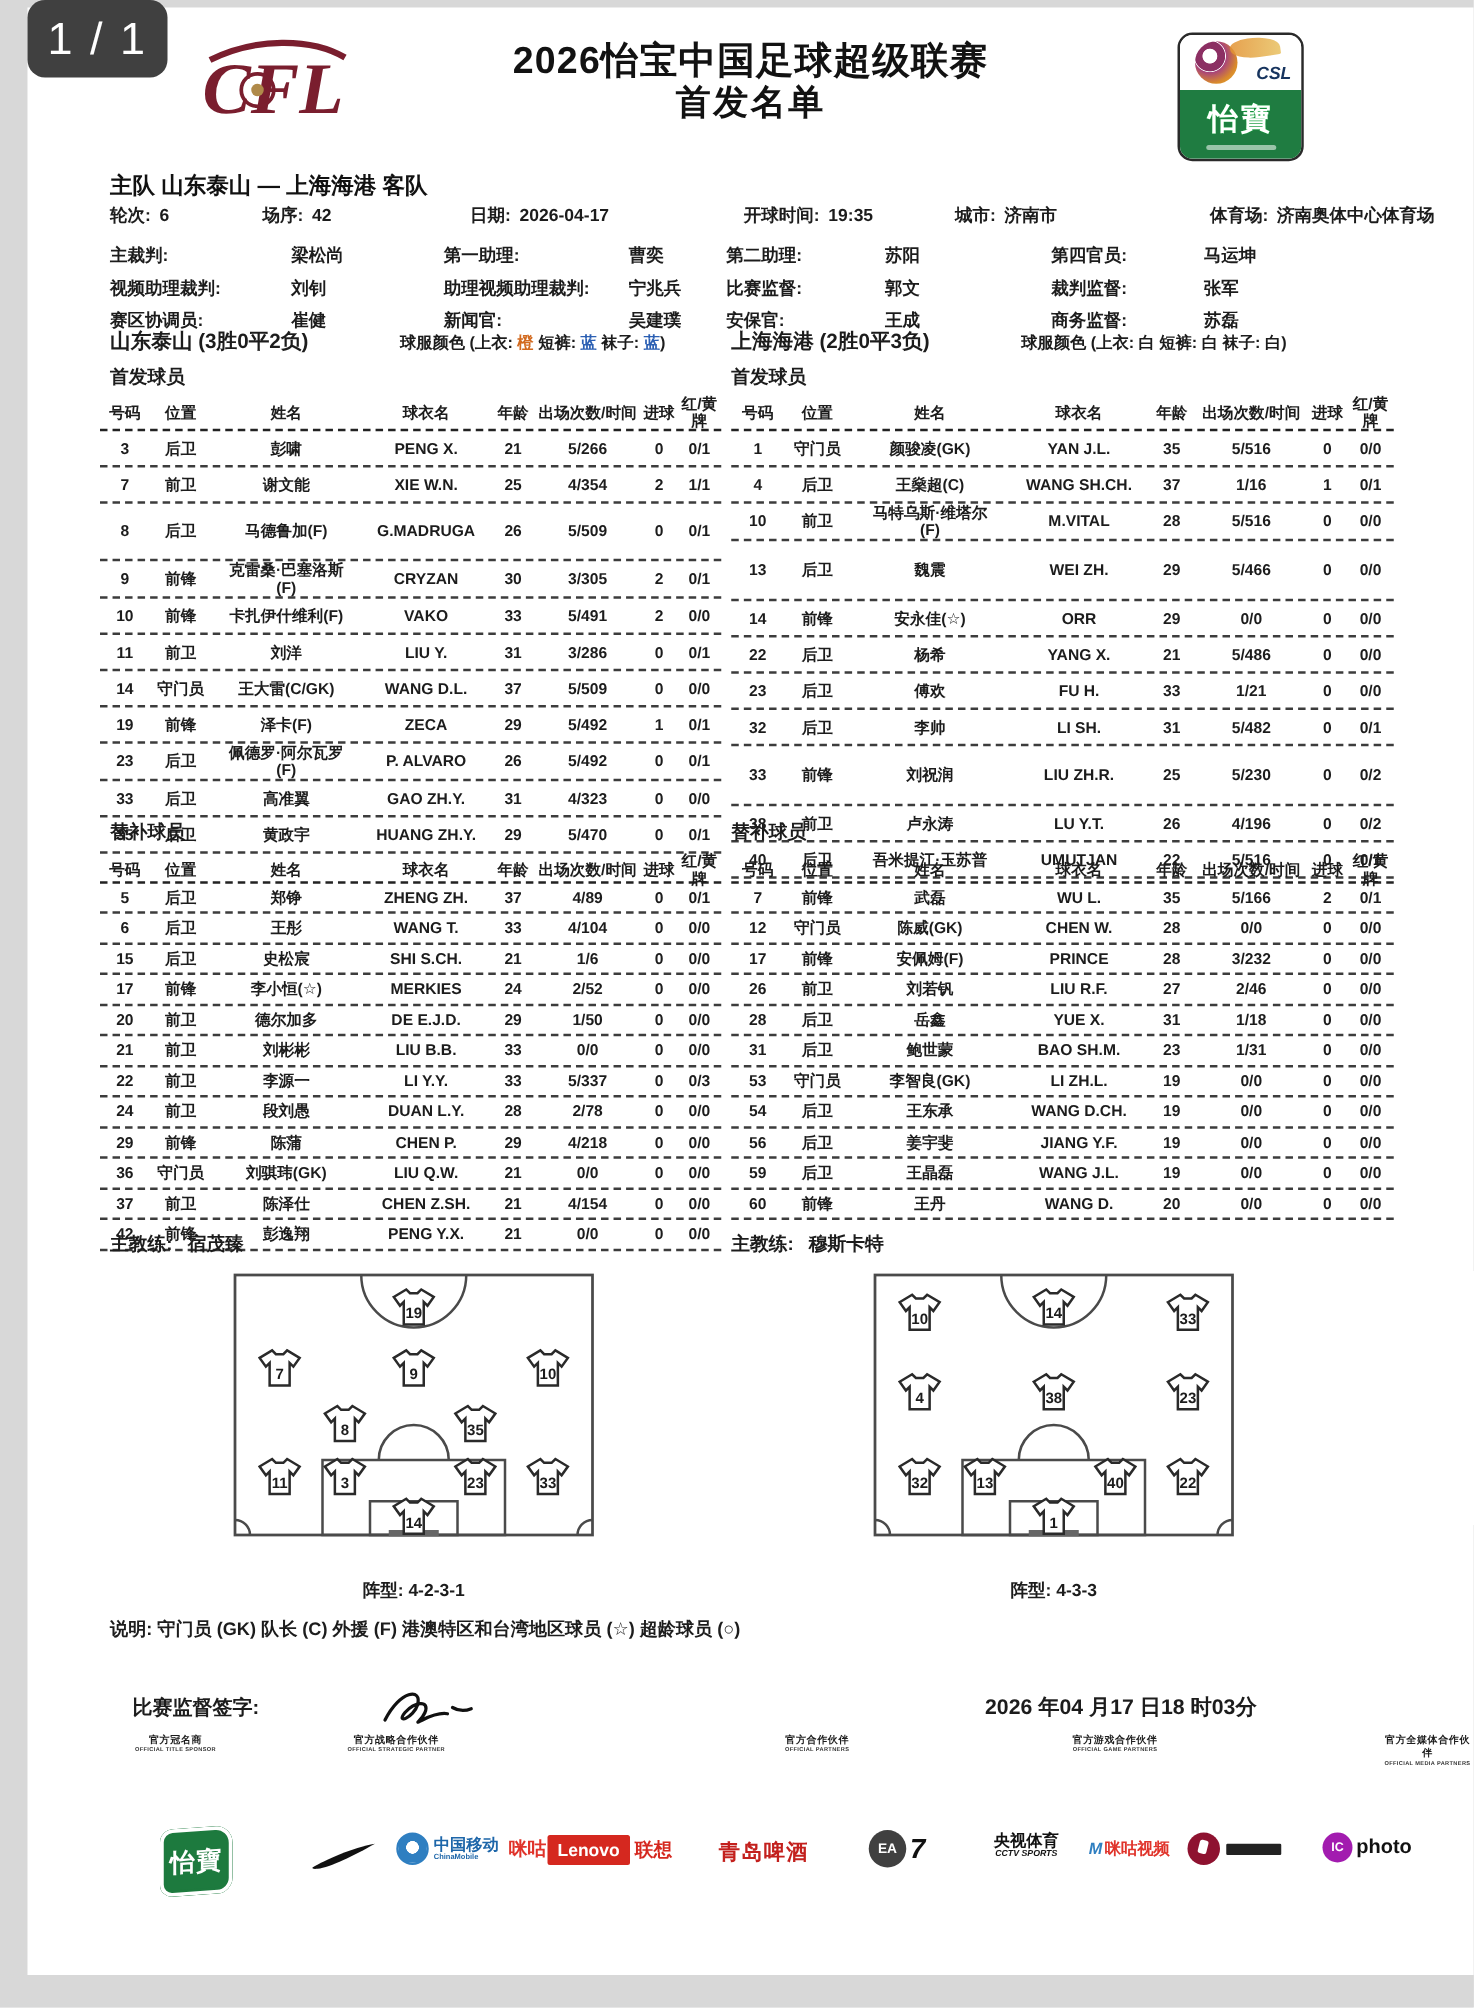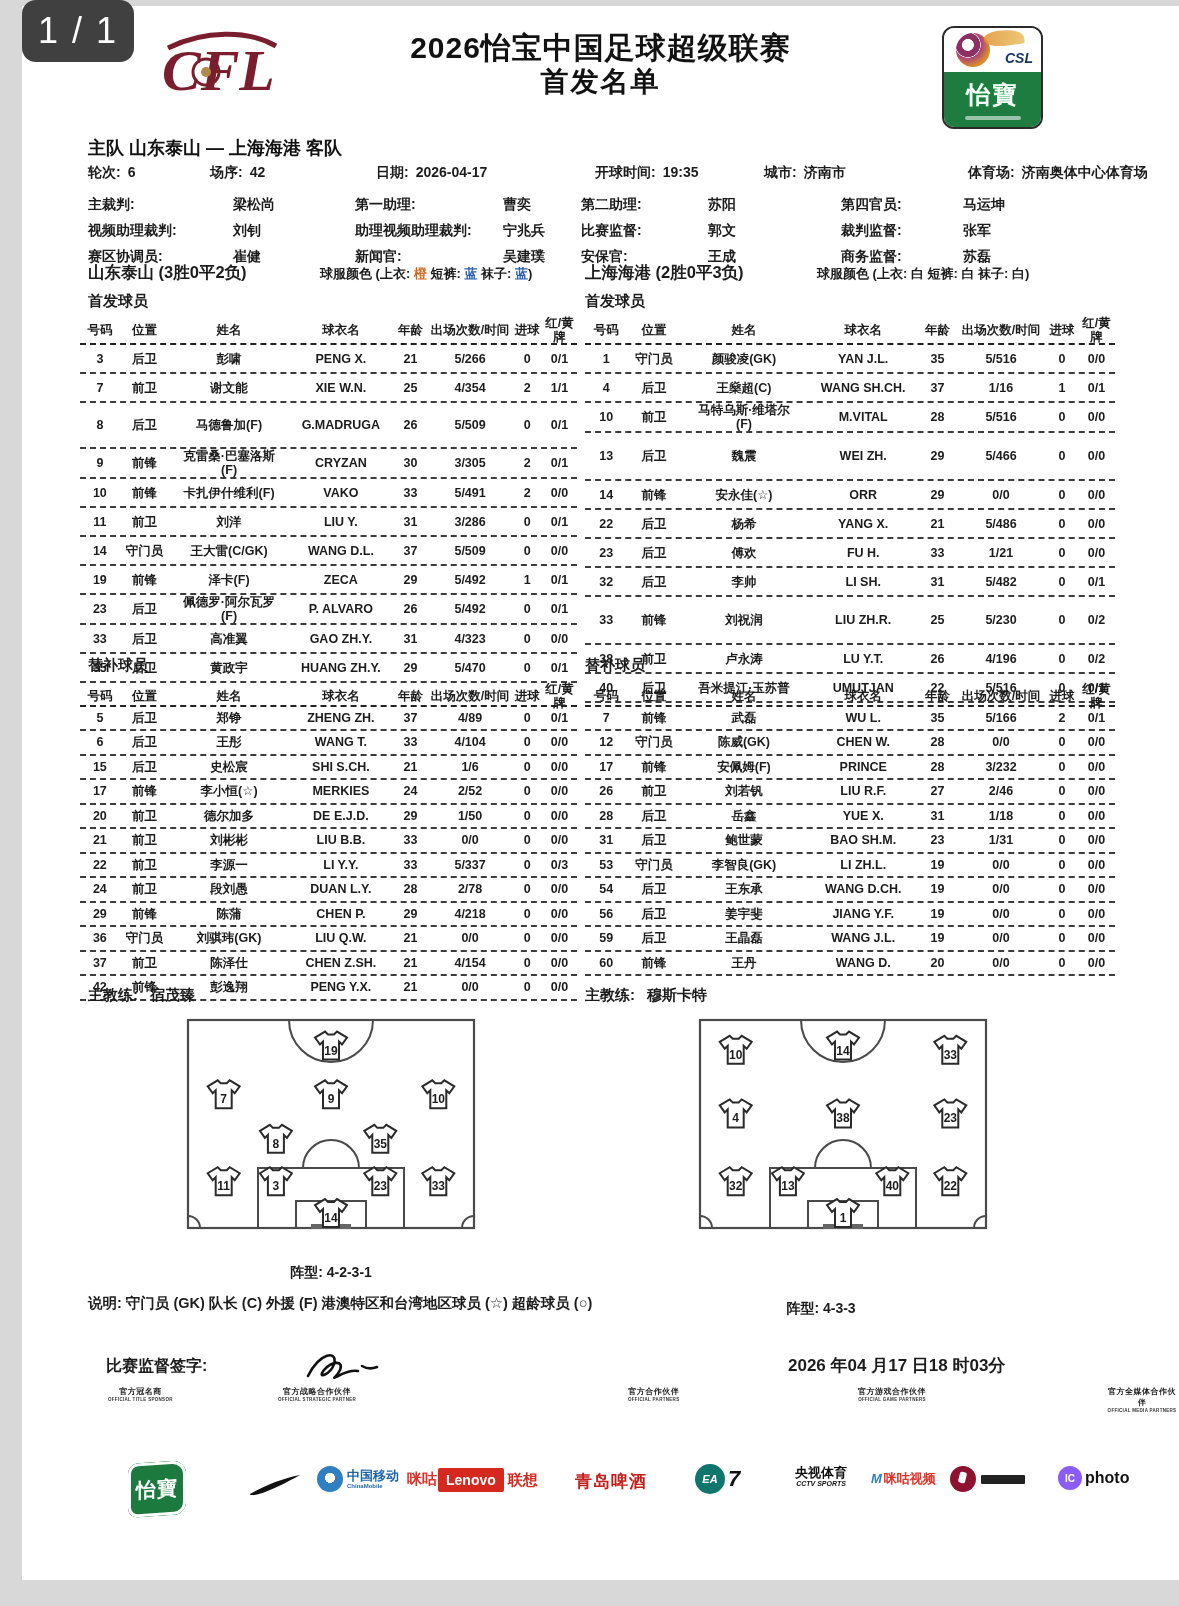--- a/index.html
+++ b/index.html
@@ -79,31 +79,31 @@
     transform:skewY(-4deg);display:flex;align-items:center;justify-content:center;
     color:#fff;font-size:20px;letter-spacing:1px;box-shadow:inset 0 0 0 3px #fff,inset 0 0 0 5px #1d7a3e;}
   .cm-icon{width:22px;height:22px;border-radius:50%;background:
     radial-gradient(circle at 50% 45%, #fff 30%, #2f7fc1 32%);border:2px solid #2f7fc1;margin-right:4px;}
   .cm-txt{color:#1d66a9;font-size:13px;line-height:1.05;}
   .cm-en{font-size:6px;color:#1d66a9;}
   .migu-txt{color:#e0332a;font-size:15px;margin-left:8px;}
   .lenovo-box{background:#d5281f;color:#fff;font-size:14px;font-weight:700;padding:4px 8px;border-radius:2px;}
   .lenovo-cn{color:#d5281f;font-size:15px;margin-left:4px;}
   .tsingtao{color:#c3201d;font-size:17px;letter-spacing:1px;}
-  .ea-circle{width:30px;height:30px;border-radius:50%;background:#0f766e;color:#fff;font-size:11px;font-style:italic;
+  .ea-circle{width:30px;height:30px;border-radius:50%;background:#404040;color:#fff;font-size:11px;
     display:flex;align-items:center;justify-content:center;}
   .ea-seven{font-size:22px;color:#111;margin-left:3px;font-style:italic;}
   .cctv{color:#111;font-size:13px;line-height:1.1;text-align:center;}
   .cctv .en{font-size:7px;font-style:italic;}
   .miguv{color:#e0332a;font-size:13px;}
   .miguv .m{color:#2f7fc1;font-style:italic;margin-right:2px;}
   .redc{width:26px;height:26px;border-radius:50%;background:#8e1230;position:relative;}
   .redc:after{content:"";position:absolute;left:9px;top:6px;width:7px;height:11px;background:#fff;border-radius:2px;transform:rotate(14deg);}
   .redc-bar{width:44px;height:9px;background:#222;margin-left:5px;border-radius:1px;}
-  .ic-circle{width:24px;height:24px;border-radius:50%;background:#8b5cf6;color:#fff;font-size:10px;
+  .ic-circle{width:24px;height:24px;border-radius:50%;background:#a21caf;color:#fff;font-size:10px;
     display:flex;align-items:center;justify-content:center;}
   .ic-txt{color:#111;font-size:16px;margin-left:3px;}
   .bottom-strip{position:absolute;left:0;top:1580px;width:1179px;height:26px;background:#d8d8d8;}
 </style>
 </head>
 <body>
 
 <div class="page">
 
   <svg class="cfl-logo" viewBox="0 0 130 86">
@@ -796,21 +796,21 @@
           <text x="0" y="9" text-anchor="middle" font-size="12" font-weight="bold" fill="#1c1c1c">22</text>
         </g>
         <g transform="translate(145,195.04000000000002)">
           <path d="M -16 -8 L -6 -14 L -3 -11 L 3 -11 L 6 -14 L 16 -8 L 11 -1 L 8 -4 L 8 14 L -8 14 L -8 -4 L -11 -1 Z" fill="#fff" stroke="#2a2a2a" stroke-width="2"></path>
           <text x="0" y="9" text-anchor="middle" font-size="12" font-weight="bold" fill="#1c1c1c">1</text>
         </g>
       </svg></div>
   <div class="formation" style="left:164px;top:1258px;">
     <span>阵型:</span> <span>4-2-3-1</span>
   </div>
-  <div class="formation" style="left:654px;top:1258px;margin-top:36px;">
+  <div class="formation" style="left:676px;top:1258px;">
     <span>阵型:</span> <span>4-3-3</span>
   </div>
 
   <div class="notes">说明: 守门员 (GK) 队长 (C) 外援 (F) 港澳特区和台湾地区球员 (☆) 超龄球员 (○)</div>
 
   <div class="sig-row">
     <span class="sig-label">比赛监督签字:</span>
     <svg class="sig-scribble" width="120" height="46" viewBox="0 0 120 46">
       <path d="M14 30 C 26 6, 44 4, 40 18 C 37 28, 22 34, 30 24 C 38 15, 50 14, 46 24 C 43 31, 36 34, 44 30 C 52 26, 58 24, 64 25 M 68 20 c 5 3, 10 3, 15 1" fill="none" stroke="#111" stroke-width="2.6" stroke-linecap="round"></path>
     </svg>

